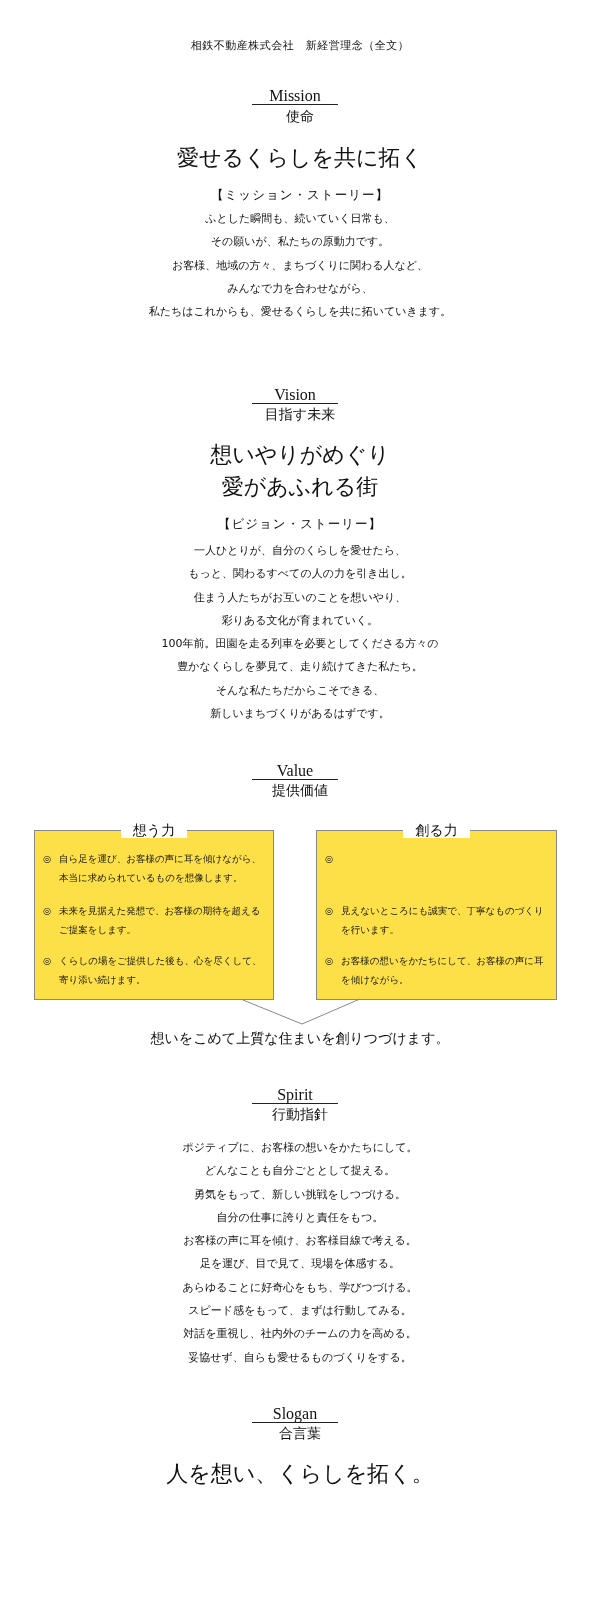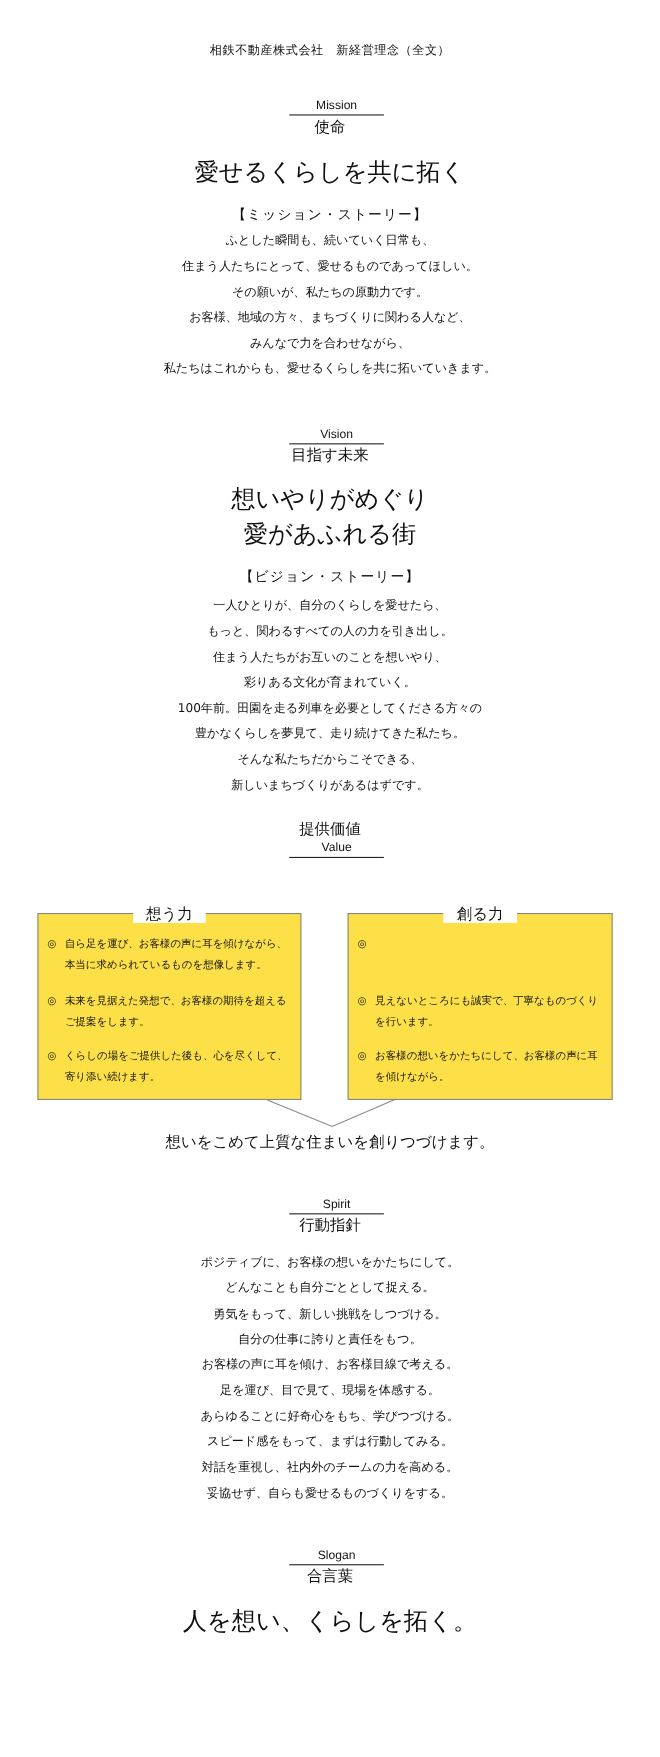--- a/index.html
+++ b/index.html
@@ -4,23 +4,23 @@
   <style>
     html, body { margin: 0; padding: 0; background: #ffffff; }
     body {
       width: 600px; height: 1597px; position: relative; overflow: hidden;
       font-family: "DejaVu Serif", "Liberation Serif", serif;
       color: #111;
     }
     .abs { position: absolute; left: 0; width: 600px; text-align: center; }
     .doc-title { top: 38px; font-size: 11px; letter-spacing: 0.5px; font-family: "DejaVu Sans", sans-serif; }
     .sec-en {
-      position: absolute; left: 263px; width: 86px; text-align: center;
-      font-family: Liberation Sans, sans-serif;
-      font-size: 11px; border-bottom: 1.5px solid #222; line-height: 16px;
+      position: absolute; left: 252px; width: 86px; text-align: center;
+      font-family: Liberation Serif, serif;
+      font-size: 16px; border-bottom: 1.5px solid #222; line-height: 16px;
     }
     .sec-ja {
       position: absolute; left: 0; width: 600px; text-align: center;
       font-size: 14px; font-family: "DejaVu Sans", sans-serif; line-height: 18px;
     }
     .headline { font-size: 22px; line-height: 32px; font-family: "DejaVu Sans", sans-serif; }
     .story-title { font-size: 12.5px; font-family: "DejaVu Sans", sans-serif; letter-spacing: 1px; }
     .lines { font-size: 11px; line-height: 23.3px; font-family: "DejaVu Sans", sans-serif; }
     .lines div { height: 23.3px; }
     .vbox {
@@ -48,21 +48,20 @@
 
 <div class="abs doc-title">相鉄不動産株式会社　新経営理念（全文）</div>
 
 <section>
   <div class="sec-en" style="top:88px;">Mission</div>
   <div class="sec-ja" style="top:107px;">使命</div>
   <div class="abs headline" style="top:142px;">愛せるくらしを共に拓く</div>
   <div class="abs story-title" style="top:187px;">【ミッション・ストーリー】</div>
   <div class="abs lines" style="top:207px;">
     <div>ふとした瞬間も、続いていく日常も、</div>
-    <div>住まう人たちにとって、愛せるものであってほしい。</div>
     <div>その願いが、私たちの原動力です。</div>
     <div>お客様、地域の方々、まちづくりに関わる人など、</div>
     <div>みんなで力を合わせながら、</div>
     <div>私たちはこれからも、愛せるくらしを共に拓いていきます。</div>
   </div>
 </section>
 
 <section>
   <div class="sec-en" style="top:387px;">Vision</div>
   <div class="sec-ja" style="top:405px;">目指す未来</div>
@@ -78,21 +77,21 @@
     <div>彩りある文化が育まれていく。</div>
     <div>100年前。田園を走る列車を必要としてくださる方々の</div>
     <div>豊かなくらしを夢見て、走り続けてきた私たち。</div>
     <div>そんな私たちだからこそできる、</div>
     <div>新しいまちづくりがあるはずです。</div>
   </div>
 </section>
 
 <section>
   <div class="sec-en" style="top:763px;">Value</div>
-  <div class="sec-ja" style="top:745px;text-align:center;">提供価値</div>
+  <div class="sec-ja" style="top:781px;text-align:center;">提供価値</div>
 
   <div class="vbox" style="left:34px; top:830px; width:240px; height:170px;">
     <div class="vbox-title"><span>想う力</span></div>
     <div class="vitem" style="top:18px;">
       <span class="mark">◎</span>
       <span>自ら足を運び、お客様の声に耳を傾けながら、本当に求められているものを想像します。</span>
     </div>
     <div class="vitem" style="top:70px;">
       <span class="mark">◎</span>
       <span>未来を見据えた発想で、お客様の期待を超えるご提案をします。</span>

